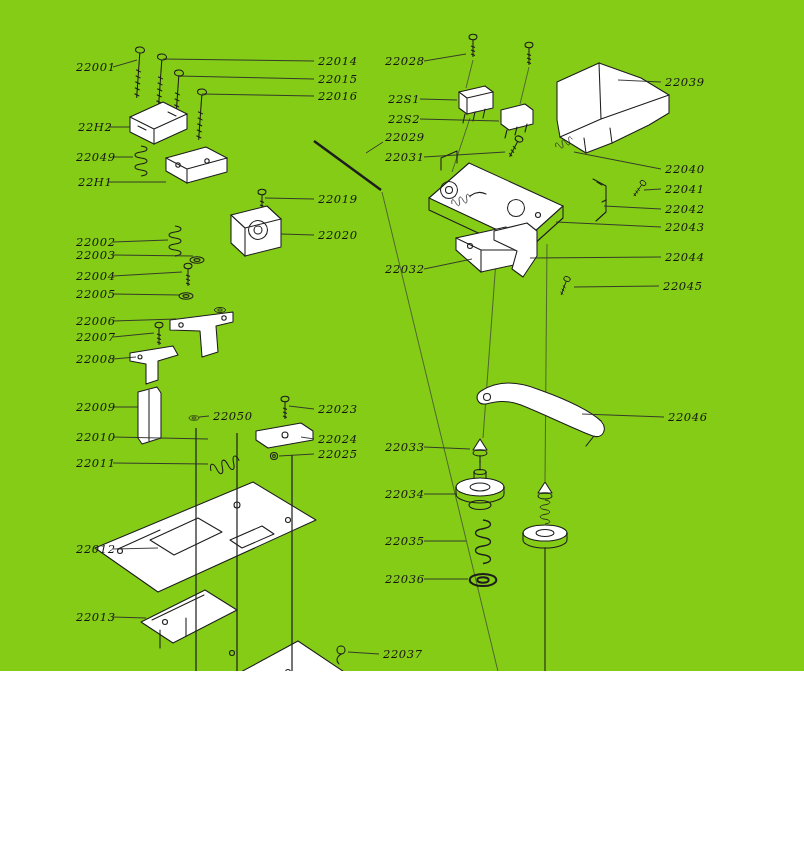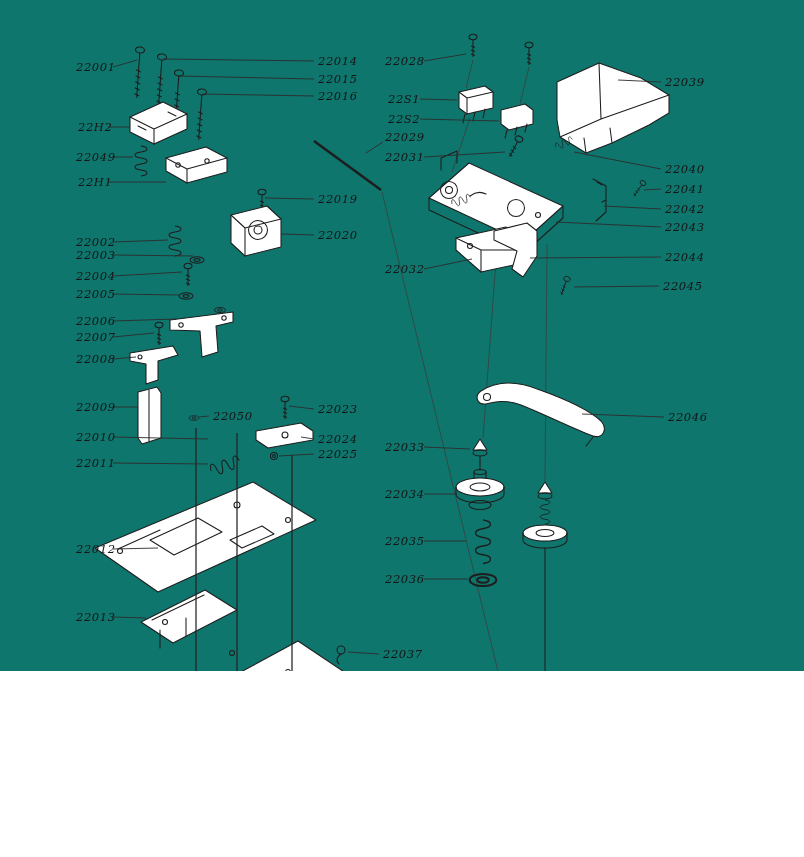--- a/index.html
+++ b/index.html
@@ -1,16 +1,16 @@
 <!DOCTYPE html>
 <html><head>
 <meta charset="utf-8">
 <style>
   html,body{margin:0;padding:0;background:#ffffff;}
-  .stage{position:relative;width:804px;height:671px;background:#0f766e;overflow:hidden;
+  .stage{position:relative;width:804px;height:671px;background:#84cc16;overflow:hidden;
          font-family:"DejaVu Serif",serif;}
   svg{position:absolute;left:0;top:0;}
   .lbl{font-family:"DejaVu Serif",serif;font-style:italic;font-size:11.5px;fill:#141414;letter-spacing:.6px;}
   .leader{stroke:#2b2b2b;stroke-width:.9;}
   g.part *{stroke:#1d1d1d;stroke-width:1.05;fill:none;stroke-linejoin:round;stroke-linecap:round;}
   .uze{stroke:#1d1d1d;stroke-width:1.05;fill:none;}
   .thin{stroke:#3a3a3a;stroke-width:.7;}
   .thin2{stroke:#222;stroke-width:1.25;}
   .rod{stroke:#1d1d1d;stroke-width:2.5;}
 </style>

